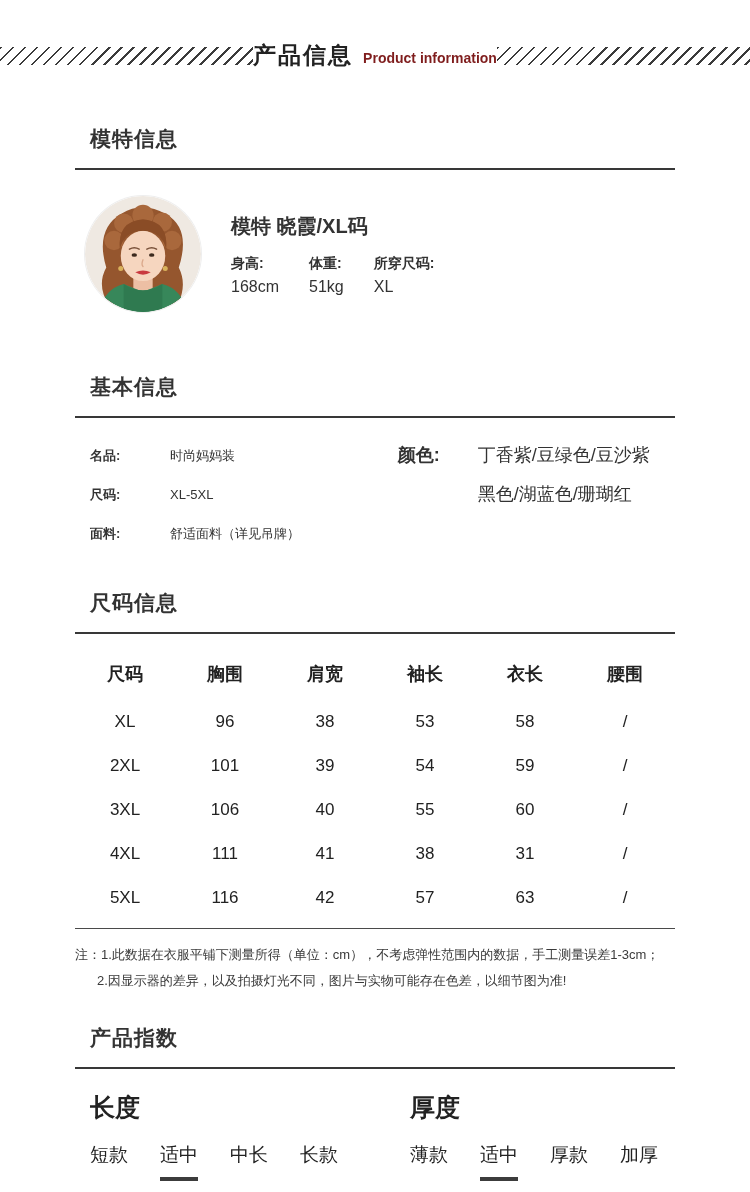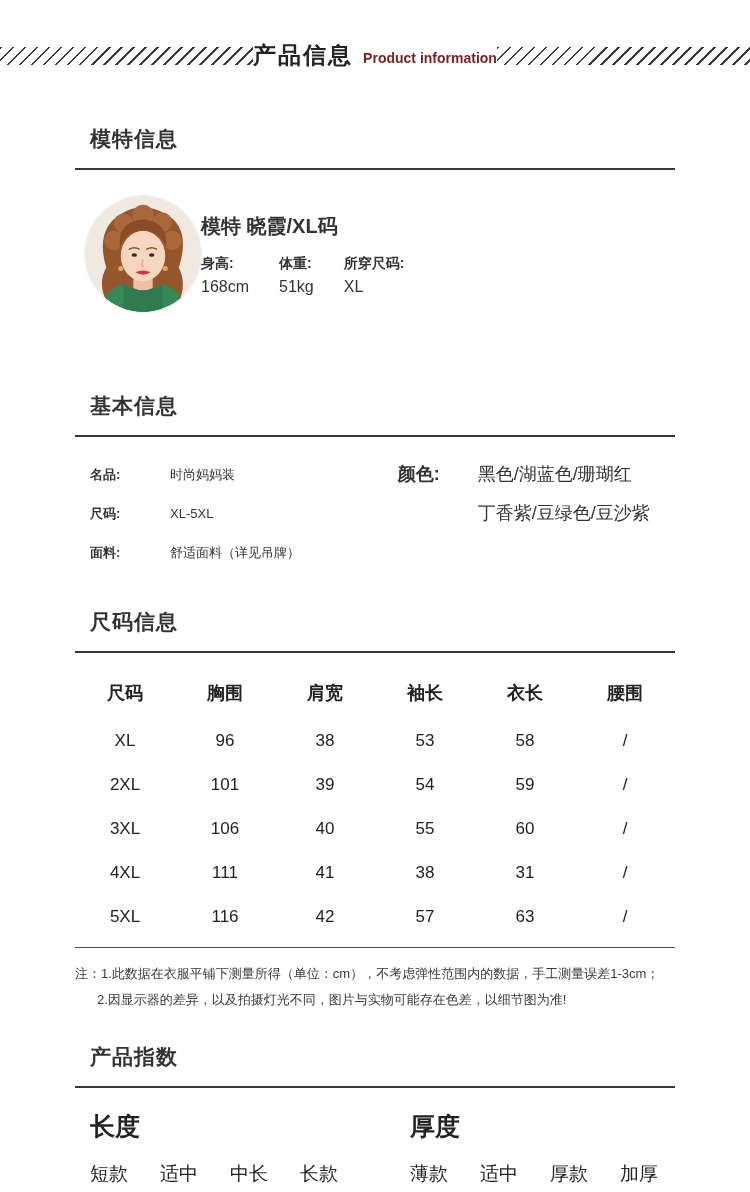--- a/index.html
+++ b/index.html
@@ -21,29 +21,29 @@
   .title-cn { font-size:23px; font-weight:bold; color:#222; letter-spacing:2px; }
   .title-en { font-size:14px; color:#7f1d1d; font-weight:bold; }
 
   
   .sec { margin:0 75px; }
   .sec-title { font-size:21px; font-weight:bold; color:#333; padding-left:15px; margin-bottom:15px; letter-spacing:1px; }
   .sec-rule { border-bottom:2px solid #383838; }
 
   
   .sec-model { margin-top:54px; }
-  .model-card { display:flex; align-items:center; padding:26px 10px 28px; }
+  .model-card { display:flex; align-items:center; gap:30px; padding:26px 10px 28px; }
   .avatar { width:116px; height:116px; border-radius:50%; overflow:hidden; flex:none; box-shadow:0 0 0 1px #eee; }
   .model-name { font-size:20px; font-weight:bold; color:#333; margin-bottom:15px; }
   .stats { display:flex; gap:30px; }
   .stat-label { font-size:14px; font-weight:bold; color:#333; margin-bottom:5px; }
   .stat-value { font-size:16px; color:#333; }
 
   
-  .sec-basic { margin-top:52px; }
+  .sec-basic { margin-top:33px; }
   .basic-body { display:flex; padding:18px 15px 24px; }
   .basic-left { width:54%; }
   .b-row { display:flex; font-size:13px; line-height:39px; }
   .b-label { font-weight:bold; width:80px; flex:none; }
   .basic-right { flex:1; display:flex; font-size:18px; line-height:39px; }
   .c-label { font-weight:bold; width:80px; flex:none; }
 
   
   .sec-size { margin-top:12px; }
   table { width:100%; border-collapse:collapse; margin-top:16px; }
@@ -150,22 +150,22 @@
           <span class="b-value">XL-5XL</span>
         </div>
         <div class="b-row">
           <span class="b-label">面料:</span>
           <span class="b-value">舒适面料（详见吊牌）</span>
         </div>
       </div>
       <div class="basic-right">
         <span class="c-label">颜色:</span>
         <span class="c-values">
+          <div>丁香紫/豆绿色/豆沙紫</div>
           <div>黑色/湖蓝色/珊瑚红</div>
-          <div>丁香紫/豆绿色/豆沙紫</div>
         </span>
       </div>
     </div>
   </div>
 
   <div class="sec sec-size">
     <div class="sec-title">尺码信息</div>
     <div class="sec-rule"></div>
 
     <table>

